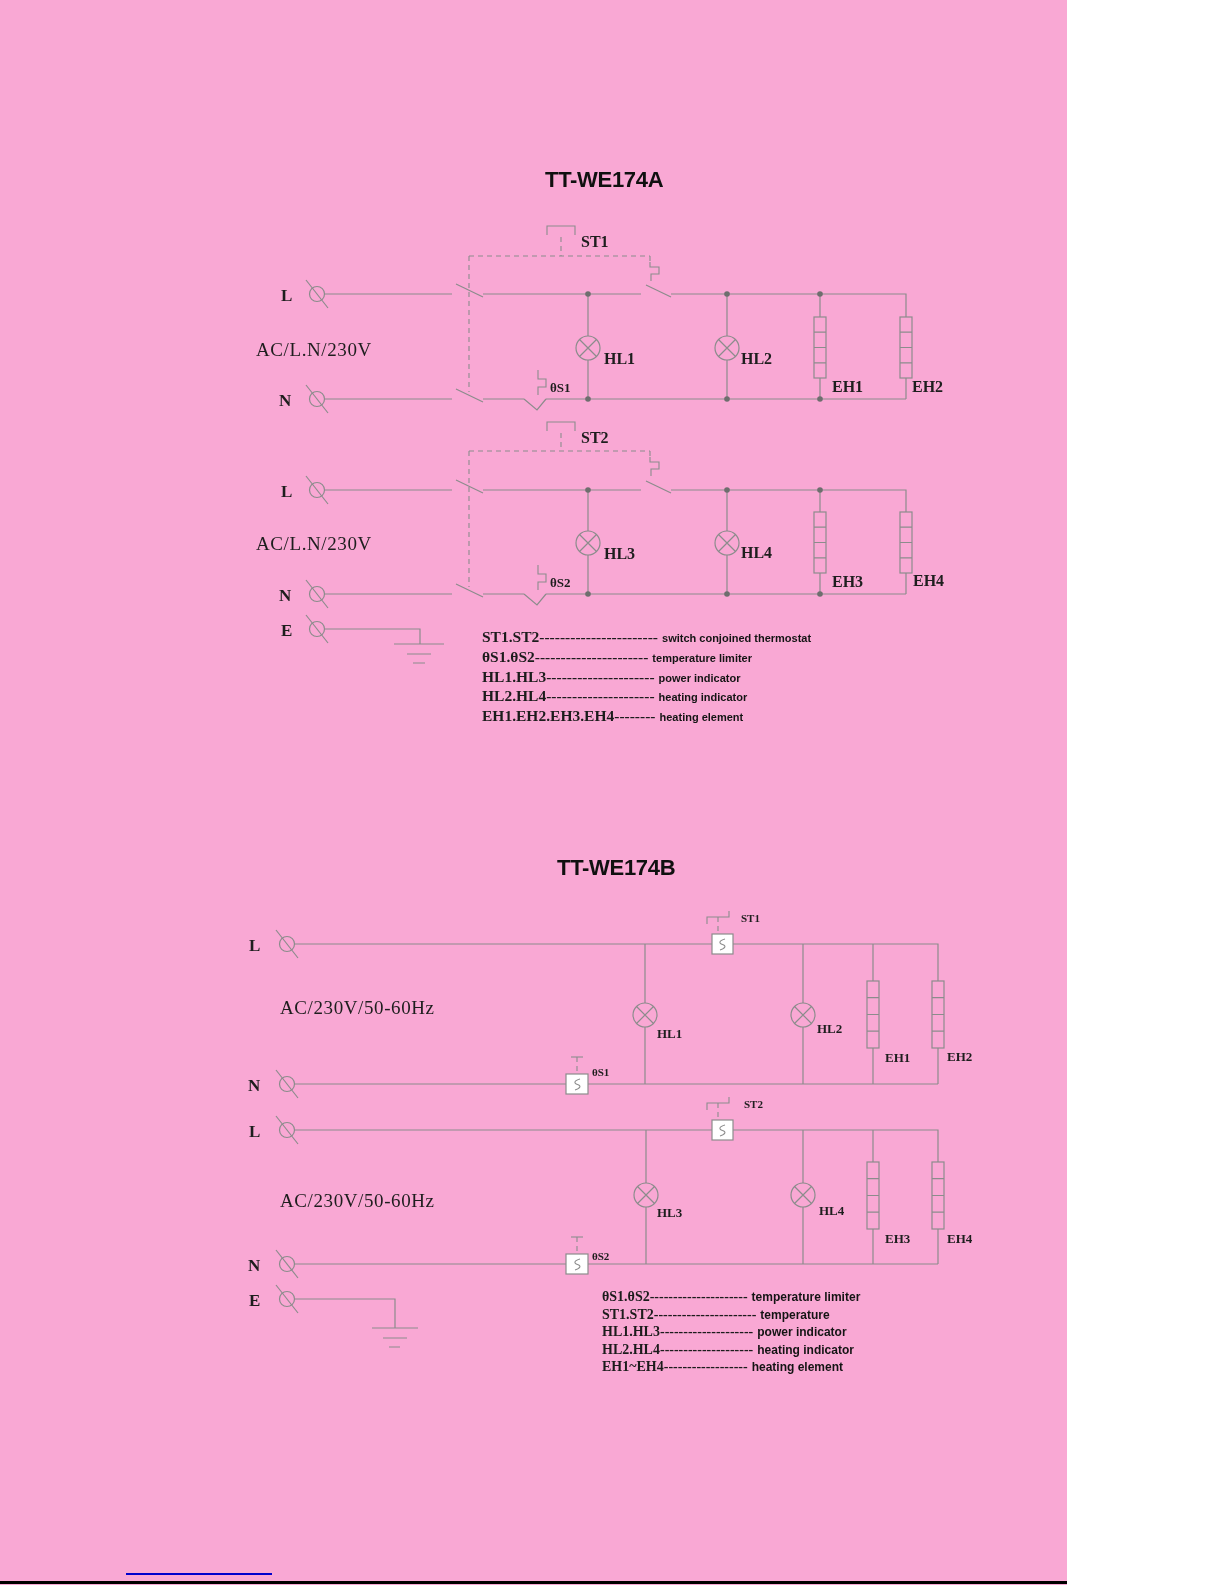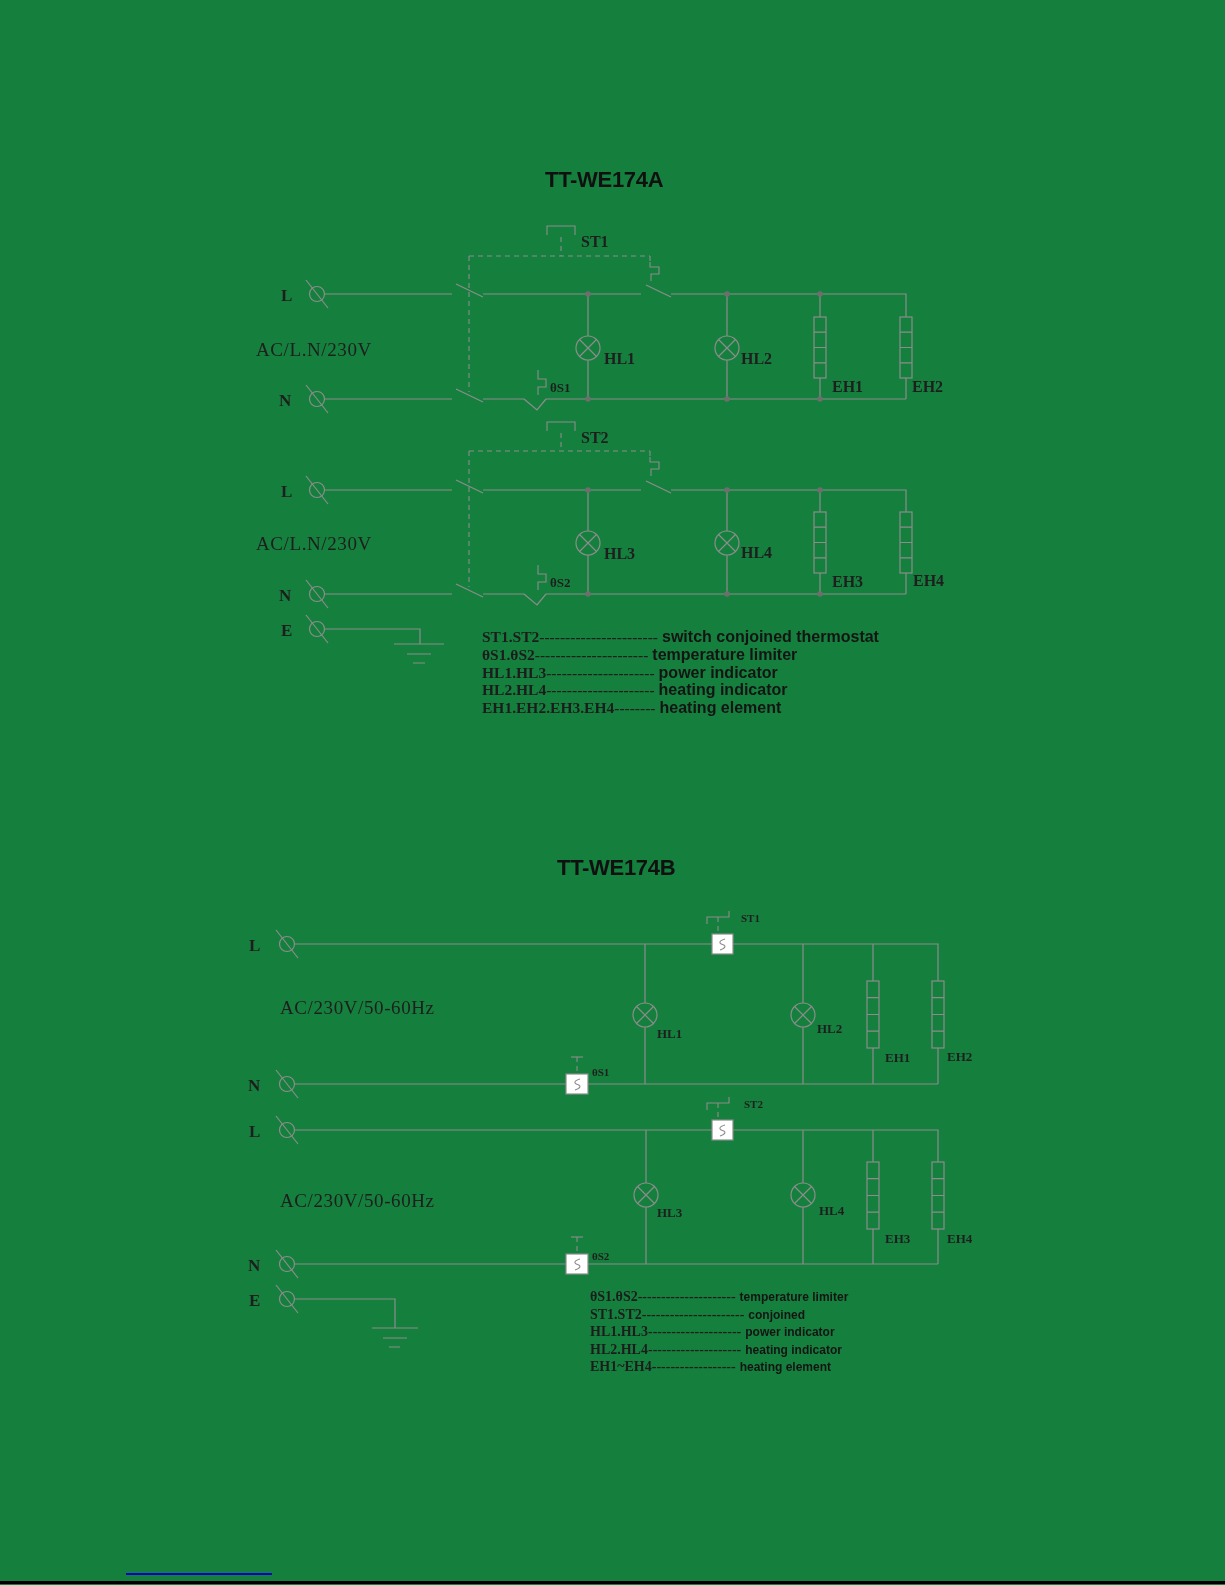--- a/index.html
+++ b/index.html
@@ -1,41 +1,41 @@
 <!DOCTYPE html>
 <html><head>
 <meta charset="utf-8">
 <style>
   html,body{margin:0;padding:0;background:#ffffff;}
-  .page{position:relative;width:1225px;height:1585px;background:#15803d;overflow:hidden;
+  .page{position:relative;width:1067px;height:1585px;background:#f9a8d4;overflow:hidden;
         font-family:"Liberation Serif",serif;}
   svg{position:absolute;left:0;top:0;}
   svg .wire{stroke:#8c8c8c;stroke-width:1.2;fill:none;}
   svg .wire-thin{stroke:#8c8c8c;stroke-width:1.1;fill:none;}
   svg .dashed{stroke:#8c8c8c;stroke-width:1.1;fill:none;stroke-dasharray:5 4;}
   svg .dot{fill:#6e6e6e;stroke:none;}
   svg .sym{stroke:#8c8c8c;stroke-width:1.2;fill:none;}
   svg .boxfill{fill:#ffffff;stroke:#8c8c8c;stroke-width:1.2;}
   svg text{fill:#1e1e1e;}
   .t-title{font-family:"Liberation Sans",sans-serif;font-size:22px;font-weight:600;fill:#101010;letter-spacing:-0.3px;}
   .t-lne{font-family:"Liberation Serif",serif;font-size:17px;font-weight:bold;}
   .t-ac{font-family:"Liberation Serif",serif;font-size:19px;letter-spacing:0.6px;}
   .t-comp{font-family:"Liberation Serif",serif;font-size:16px;font-weight:bold;}
   .t-comp-sm{font-family:"Liberation Serif",serif;font-size:13px;font-weight:bold;}
   .t-comp-b{font-family:"Liberation Serif",serif;font-size:13px;font-weight:bold;}
   .t-tiny-b{font-family:"Liberation Serif",serif;font-size:11px;font-weight:bold;}
   .legend{position:absolute;white-space:nowrap;}
   .legend .lg-row{display:block;}
   .legend-a .lg-row{line-height:17.8px;}
-  .legend-b .lg-row{line-height:16.5px;}
+  .legend-b .lg-row{line-height:16.5px;margin-left:12px;}
   .lg-term{font-family:"Liberation Serif",serif;color:#1c1c1c;font-weight:bold;}
   .legend-a .lg-term{font-size:15.5px;}
   .legend-b .lg-term{font-size:14px;}
   .lg-desc{font-family:"Liberation Sans",sans-serif;font-weight:bold;color:#141414;margin-left:4px;}
-  .legend-a .lg-desc{font-size:16px;text-align:center;}
+  .legend-a .lg-desc{font-size:11px;text-align:center;}
   .legend-b .lg-desc{font-size:12px;}
   .link-line{position:absolute;left:126px;top:1573px;width:146px;height:2px;background:#0000cc;}
   .bottom-rule{position:absolute;left:0;top:1581px;width:1225px;height:3px;background:#000000;}
 </style>
 </head>
 <body>
 
 <div class="page">
 
 <svg width="1225" height="1585" viewBox="0 0 1225 1585">
@@ -315,21 +315,21 @@
   <div class="lg-row">
     <span class="lg-term">EH1.EH2.EH3.EH4</span><span class="lg-term">--------</span><span class="lg-desc">heating element</span>
   </div>
 </div>
 
 <div class="legend legend-b" style="left:590px; top:1288px;">
   <div class="lg-row">
     <span class="lg-term">θS1.θS2</span><span class="lg-term">---------------------</span><span class="lg-desc">temperature limiter</span>
   </div>
   <div class="lg-row">
-    <span class="lg-term">ST1.ST2</span><span class="lg-term">----------------------</span><span class="lg-desc">conjoined</span>
+    <span class="lg-term">ST1.ST2</span><span class="lg-term">----------------------</span><span class="lg-desc">temperature</span>
   </div>
   <div class="lg-row">
     <span class="lg-term">HL1.HL3</span><span class="lg-term">--------------------</span><span class="lg-desc">power indicator</span>
   </div>
   <div class="lg-row">
     <span class="lg-term">HL2.HL4</span><span class="lg-term">--------------------</span><span class="lg-desc">heating indicator</span>
   </div>
   <div class="lg-row">
     <span class="lg-term">EH1~EH4</span><span class="lg-term">------------------</span><span class="lg-desc">heating element</span>
   </div>

